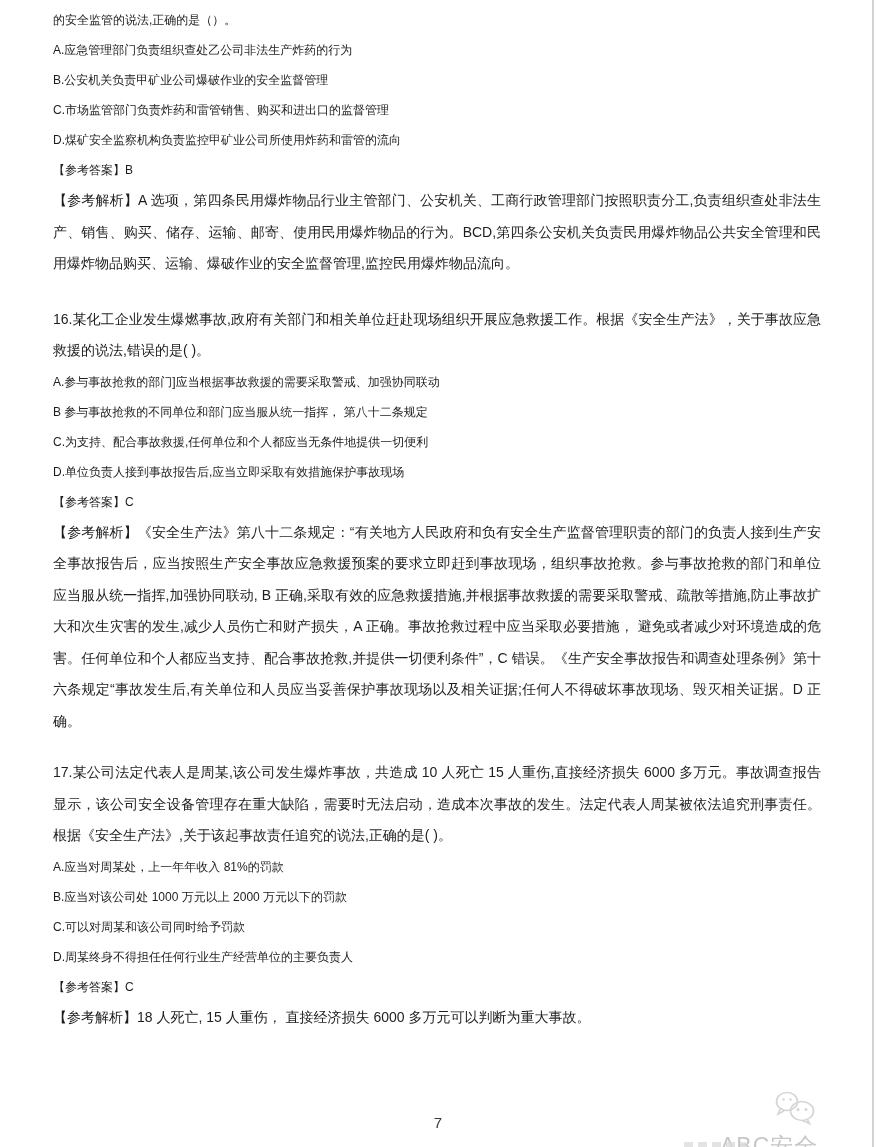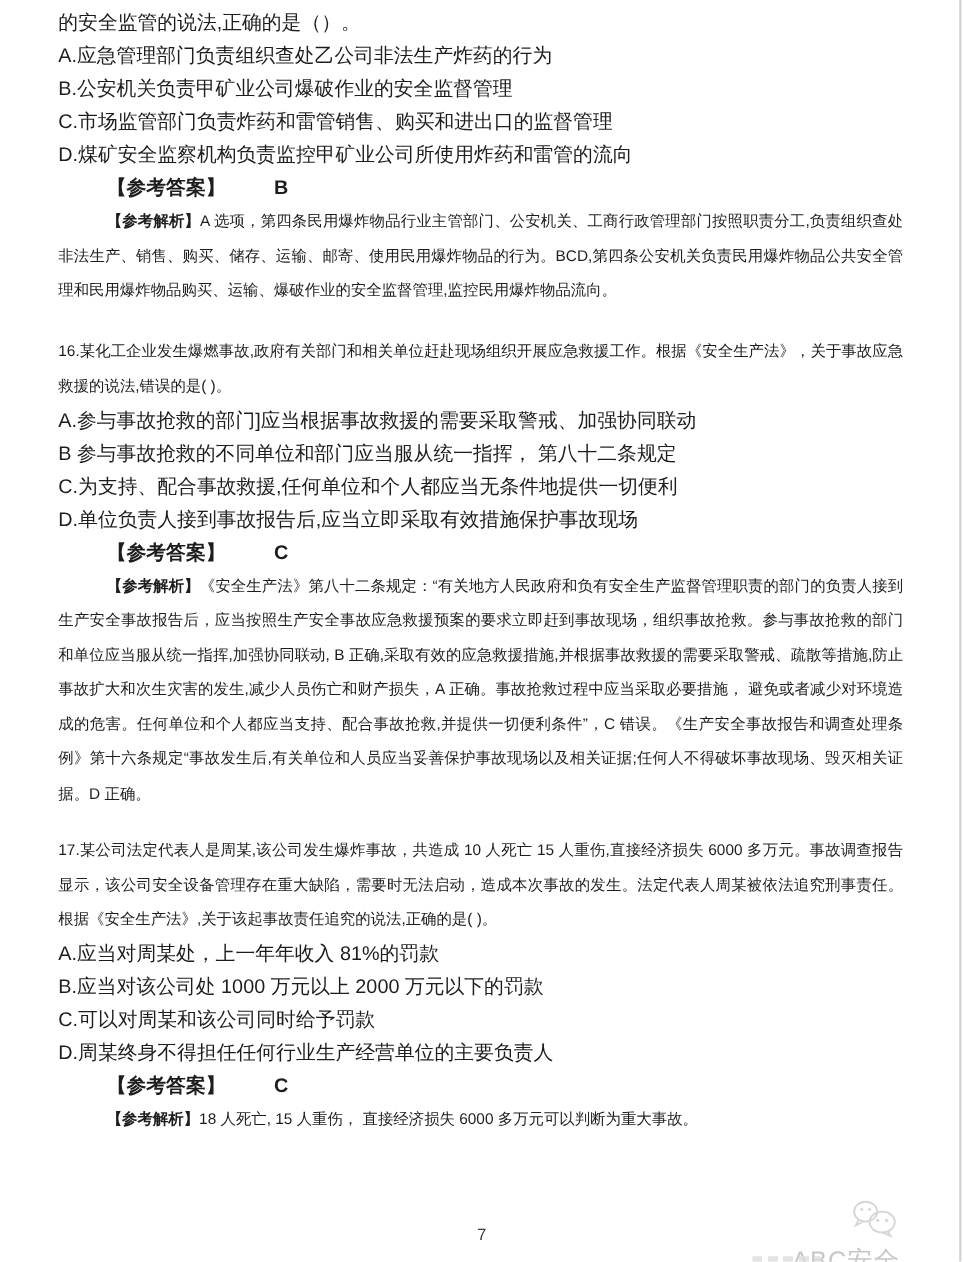--- a/index.html
+++ b/index.html
@@ -10,32 +10,32 @@
     color: #1d1d1d;
     position: relative;
     overflow: hidden;
   }
   .content {
     position: absolute;
     left: 53px; top: 5px;
     width: 768px;
   }
   .line {
-    font-size: 18px;
+    font-size: 12px;
     line-height: 30px;
     margin: 0;
     white-space: nowrap;
   }
   .para {
     font-size: 14px;
     line-height: 31.5px;
     margin: 0;
     text-align: justify;
   }
-  .bold { font-weight: 700; margin-left: 44px; }
+  .bold { font-weight: 400; }
   .sec { margin-top: 0; }
   .sec-q16 { margin-top: 24px; }
   .sec-q17 { margin-top: 20px; }
   .page-number {
     position: absolute;
     top: 1114px; left: 0;
     width: 876px;
     text-align: center;
     font-size: 15px;
     color: #3a3a3a;

